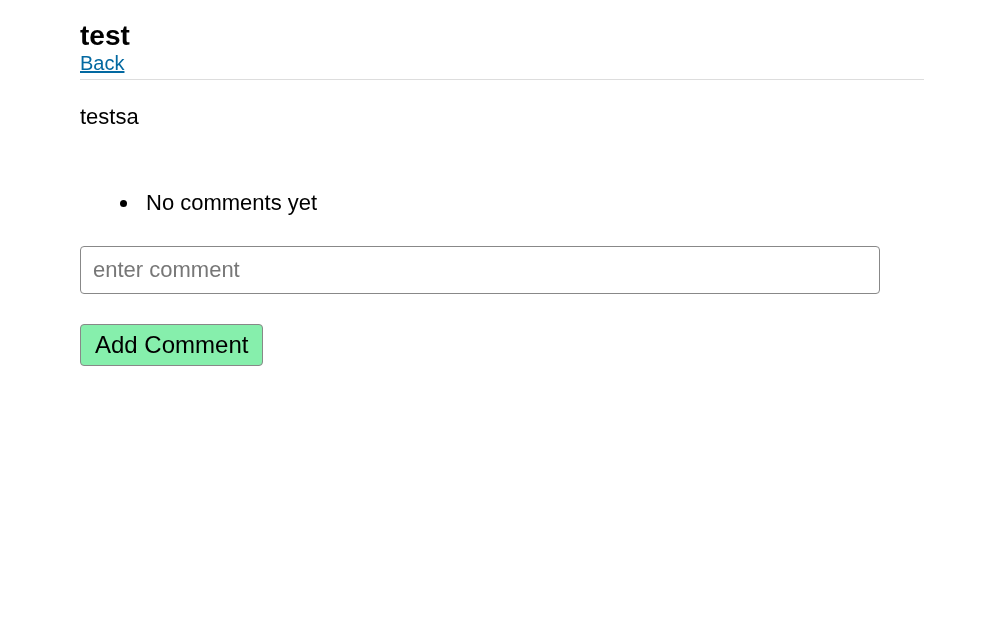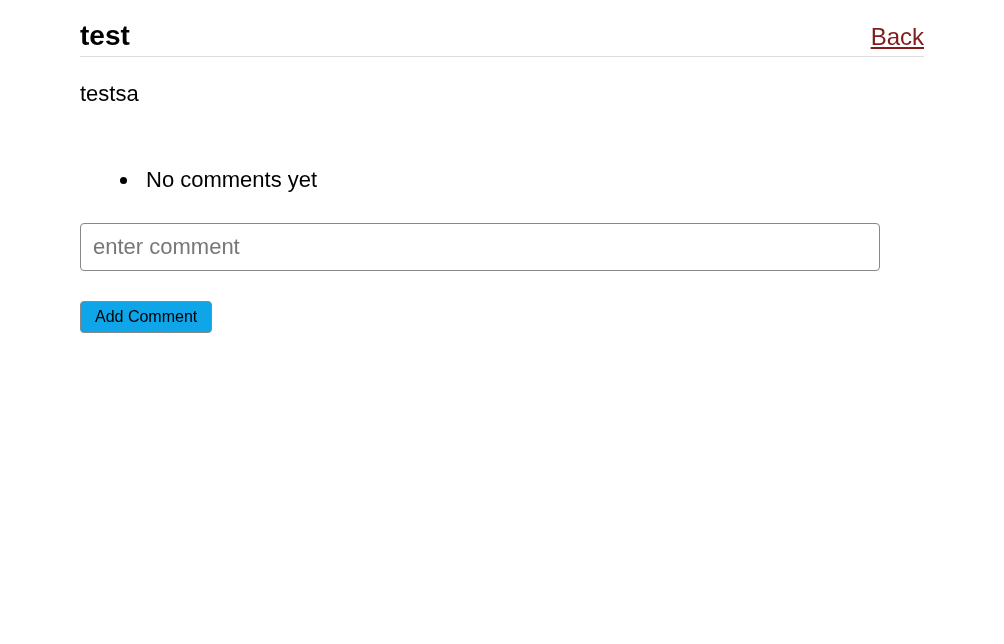--- a/index.html
+++ b/index.html
@@ -16,30 +16,31 @@
       padding: 20px 80px;
       max-width: 1004px;
     }
     .header-row {
       display: flex;
       justify-content: space-between;
       align-items: baseline;
       border-bottom: 1px solid #dddddd;
       padding-bottom: 4px;
       margin-bottom: 24px;
+      flex-direction: column;
     }
     .page-title {
       font-size: 28px;
       font-weight: bold;
       margin: 0;
     }
     .back-link {
-      color: #7f1d1d;
+      color: #0369a1;
       text-decoration: underline;
-      font-size: 24px;
+      font-size: 20px;
       cursor: pointer;
     }
     .body-text {
       font-size: 22px;
       margin-bottom: 60px;
     }
     .section-heading {
       font-size: 26px;
       font-weight: bold;
       margin: 0 0 24px 0;
@@ -63,23 +64,23 @@
       border: 1px solid #888888;
       border-radius: 4px;
       margin-bottom: 30px;
       font-family: inherit;
       color: #737373;
     }
     .comment-input::placeholder {
       color: #777777;
     }
     .add-comment-button {
-      font-size: 16px;
+      font-size: 24px;
       padding: 6px 14px;
-      background: #0ea5e9;
+      background: #86efac;
       border: 1px solid #888888;
       border-radius: 4px;
       cursor: pointer;
       font-family: inherit;
     }
   </style>
 </head>
 <body>
 
 <div class="container">

